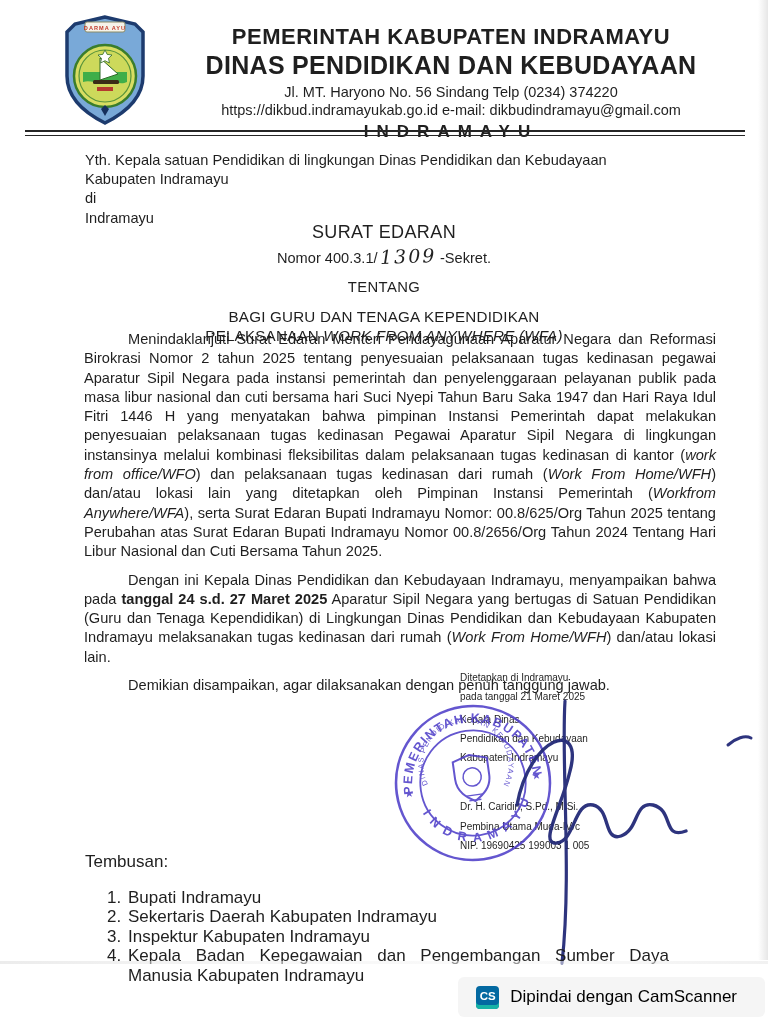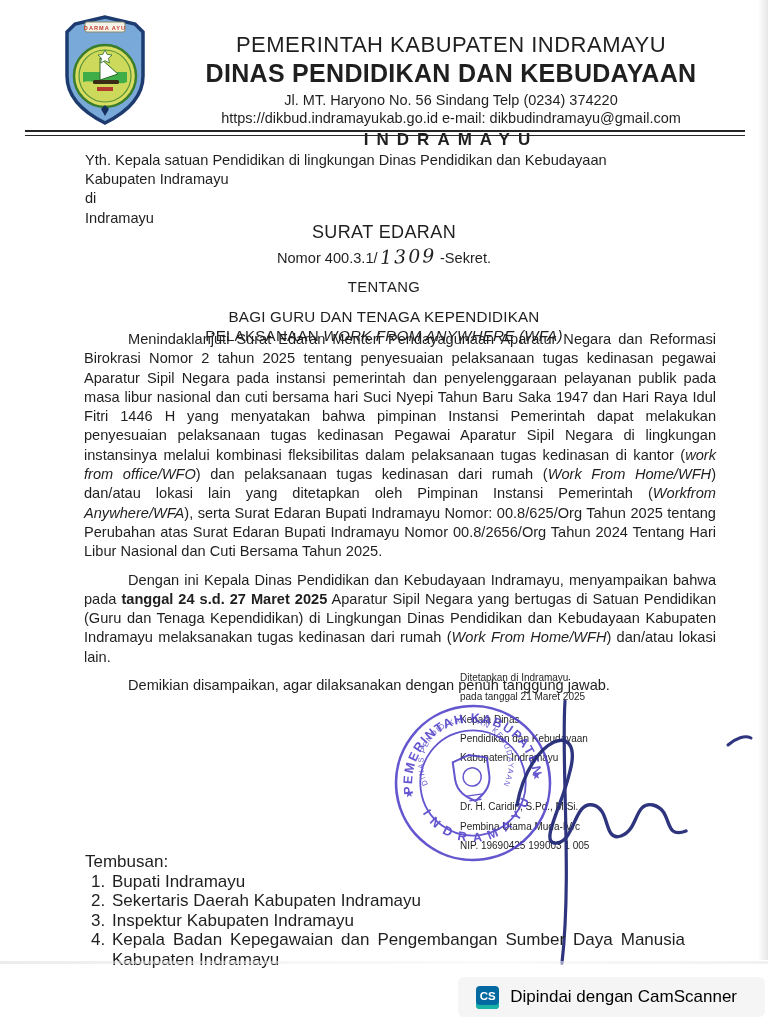--- a/index.html
+++ b/index.html
@@ -5,21 +5,21 @@
   html,body { margin:0; padding:0; background:#ffffff; }
   .page {
     position:relative; width:768px; height:1024px; overflow:hidden;
     background:#ffffff; color:#1f1f1f;
     font-family:"Liberation Sans", sans-serif;
   }
   
   .letterhead { position:absolute; top:12px; left:0; right:0; height:118px; }
   .logo { position:absolute; left:55px; top:2px; width:100px; height:112px; }
   .head-text { margin-left:148px; margin-right:14px; text-align:center; }
-  .gov-line  { font-size:22px; letter-spacing:0.5px; font-weight:400; margin-top:20px; }
+  .gov-line  { font-size:22px; letter-spacing:0.5px; font-weight:700; margin-top:12px; }
   .agency-line { font-size:25px; font-weight:bold; letter-spacing:0.3px; margin-top:1px; }
   .addr-line { font-size:14.5px; margin-top:4px; }
   .contact-line { font-size:14.5px; margin-top:2px; }
   .city-line { font-size:17px; font-weight:bold; letter-spacing:8px; margin-top:4px; }
   .rule-double {
     position:absolute; top:130px; left:25px; right:23px; height:3px;
     border-top:2.5px solid #262626; border-bottom:1.5px solid #262626;
   }
   
   .recipient { position:absolute; top:151px; left:85px; width:580px;
@@ -42,21 +42,21 @@
   .body-text p.closing { text-align:left; }
   
   .sig-block { position:absolute; top:668px; left:460px; width:268px;
     font-size:10px; line-height:19.3px; }
   .sig-gap { height:30px; }
   .stamp { position:absolute; left:392px; top:702px; width:162px; height:162px; opacity:0.88; }
   .autograph { position:absolute; left:462px; top:693px; width:292px; height:282px; opacity:0.95; }
   
   .copies { position:absolute; top:852px; left:85px; width:600px;
     font-size:17px; line-height:19.5px; }
-  .copies ol { margin:0; padding-left:25px; }
+  .copies ol { margin:16px; padding-left:25px; }
   .copies li { text-align:justify; padding-left:2px; }
   
   .scan-edge { position:absolute; top:961px; left:0; width:100%; height:3px;
     background:linear-gradient(to right,#dcdcdc,#efefef 35%,#f6f6f6 65%,#e6e6e6);
     opacity:0.55; }
   .scan-edge-right { position:absolute; top:0; right:0; width:10px; height:960px;
     background:linear-gradient(to right, rgba(0,0,0,0) , rgba(120,120,120,0.18)); }
   .scanner-badge { position:absolute; top:977px; right:3px; height:40px;
     background:#f5f5f5; border-radius:6px; display:flex; align-items:center;
     padding:0 28px 0 18px; gap:11px; }

